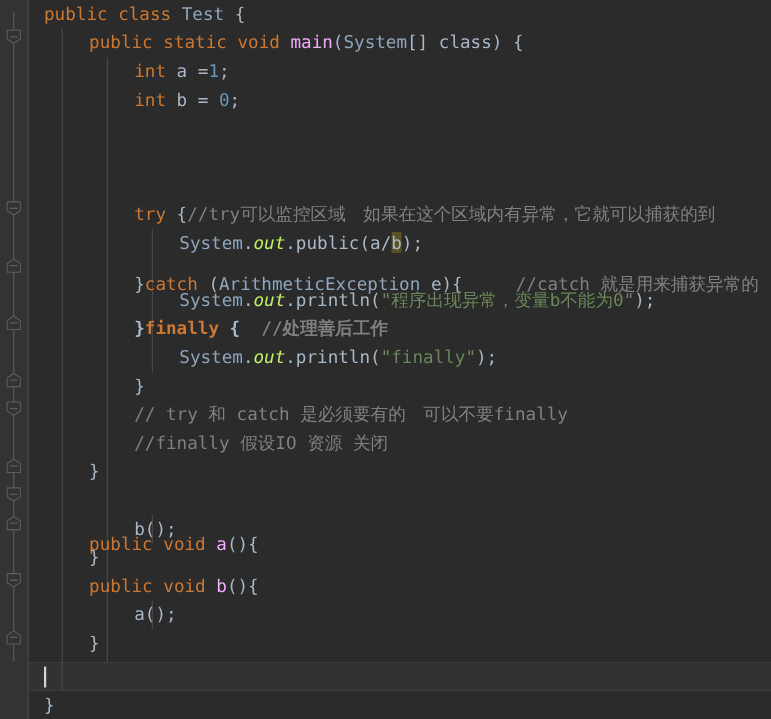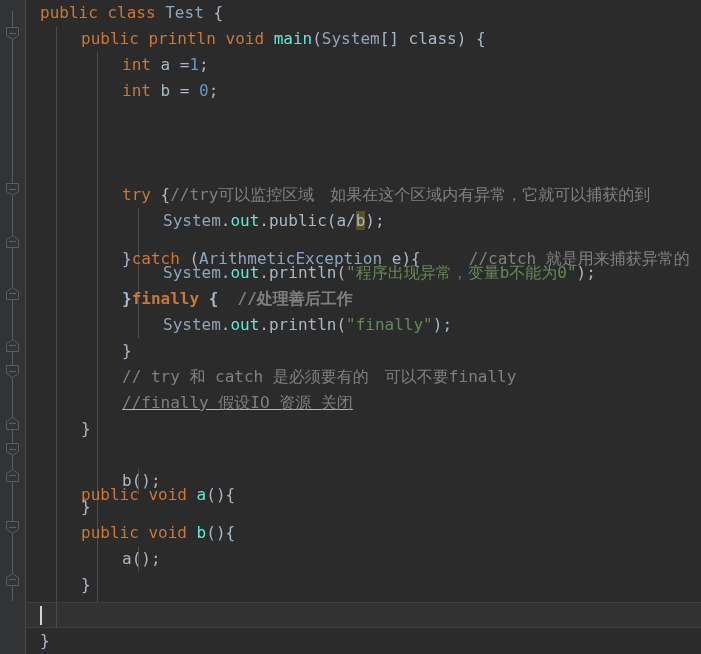--- a/index.html
+++ b/index.html
@@ -94,22 +94,22 @@
     color: #a9b7c6;
   }
 
   
   .kw   { color: #cc7832; }
   .cls  { color: #8fa5bd; }
   .plain{ color: #a9b7c6; }
   .num  { color: #6897bb; }
   .str  { color: #6a8759; }
   .cmt  { color: #808080; }
-  .fld  { color: #5eead4; }
-  .mth  { color: #5eead4; }
+  .fld  { color: #bef264; font-style: italic; }
+  .mth  { color: #f0abfc; }
   .hl   { background: #5a5223; }
 
   
   #caret {
     position: absolute;
     width: 2px;
     height: 19px;
     background: #d4d4d4;
     z-index: 8;
   }
@@ -206,35 +206,35 @@
   <div id="code">
     <div id="guides">
         <div class="indent-guide" style="left: 30px; top: 26px; height: 602px;"></div>
         <div class="indent-guide" style="left: 71px; top: 52px; height: 550px;"></div>
         <div class="indent-guide" style="left: 112px; top: 208px; height: 130px;"></div>
         <div class="indent-guide" style="left: 112px; top: 468px; height: 26px;"></div>
         <div class="indent-guide" style="left: 112px; top: 546px; height: 26px;"></div>
       </div>
     <div id="lines">
         <div class="line" style="top: 0px; left: 14px;"><span class="kw">public </span><span class="kw">class </span><span class="cls">Test </span><span class="plain">{</span></div>
-        <div class="line" style="top: 26px; left: 55px;"><span class="kw">public </span><span class="kw">println </span><span class="kw">void </span><span class="mth">main</span><span class="plain">(</span><span class="cls">System</span><span class="plain">[] class) {</span></div>
+        <div class="line" style="top: 26px; left: 55px;"><span class="kw">public </span><span class="kw">static </span><span class="kw">void </span><span class="mth">main</span><span class="plain">(</span><span class="cls">System</span><span class="plain">[] class) {</span></div>
         <div class="line" style="top: 52px; left: 96px;"><span class="kw">int </span><span class="plain">a =</span><span class="num">1</span><span class="plain">;</span></div>
         <div class="line" style="top: 78px; left: 96px;"><span class="kw">int </span><span class="plain">b = </span><span class="num">0</span><span class="plain">;</span></div>
         <div class="line" style="top: 104px; left: 0px;"></div>
         <div class="line" style="top: 130px; left: 0px;"></div>
         <div class="line" style="top: 156px; left: 0px;"></div>
         <div class="line" style="top: 182px; left: 96px;"><span class="kw">try </span><span class="plain">{</span><span class="cmt">//try可以监控区域　如果在这个区域内有异常，它就可以捕获的到</span></div>
         <div class="line" style="top: 208px; left: 137px;"><span class="cls">System</span><span class="plain">.</span><span class="fld">out</span><span class="plain">.public(a/</span><span class="hl">b</span><span class="plain">);</span></div>
         <div class="line" style="top: 234px; left: 96px; margin-top: 12px;"><span class="plain">}</span><span class="kw">catch </span><span class="plain">(</span><span class="cls">ArithmeticException</span><span class="plain"> e){</span><span class="cmt">     //catch 就是用来捕获异常的</span></div>
         <div class="line" style="top: 260px; left: 137px;"><span class="cls">System</span><span class="plain">.</span><span class="fld">out</span><span class="plain">.println(</span><span class="str">"程序出现异常，变量b不能为0"</span><span class="plain">);</span></div>
         <div class="line" style="top: 286px; left: 96px; font-weight: bold;"><span class="plain">}</span><span class="kw">finally </span><span class="plain">{ </span><span class="cmt"> //处理善后工作</span></div>
         <div class="line" style="top: 312px; left: 137px;"><span class="cls">System</span><span class="plain">.</span><span class="fld">out</span><span class="plain">.println(</span><span class="str">"finally"</span><span class="plain">);</span></div>
         <div class="line" style="top: 338px; left: 96px;"><span class="plain">}</span></div>
         <div class="line" style="top: 364px; left: 96px;"><span class="cmt">// try 和 catch 是必须要有的　可以不要finally</span></div>
-        <div class="line" style="top: 390px; left: 96px; text-decoration: underline;"><span class="cmt">//finally 假设IO 资源 关闭</span></div>
+        <div class="line" style="top: 390px; left: 96px;"><span class="cmt">//finally 假设IO 资源 关闭</span></div>
         <div class="line" style="top: 416px; left: 55px;"><span class="plain">}</span></div>
         <div class="line" style="top: 442px; left: 55px; margin-top: 40px;"><span class="kw">public </span><span class="kw">void </span><span class="mth">a</span><span class="plain">(){</span></div>
         <div class="line" style="top: 468px; left: 96px;"><span class="plain">b();</span></div>
         <div class="line" style="top: 494px; left: 55px;"><span class="plain">}</span></div>
         <div class="line" style="top: 520px; left: 55px;"><span class="kw">public </span><span class="kw">void </span><span class="mth">b</span><span class="plain">(){</span></div>
         <div class="line" style="top: 546px; left: 96px;"><span class="plain">a();</span></div>
         <div class="line" style="top: 572px; left: 55px;"><span class="plain">}</span></div>
         <div class="line" style="top: 602px; left: 14px;"></div>
         <div class="line" style="top: 628px; left: 14px;"><span class="plain">}</span></div>
       </div>

